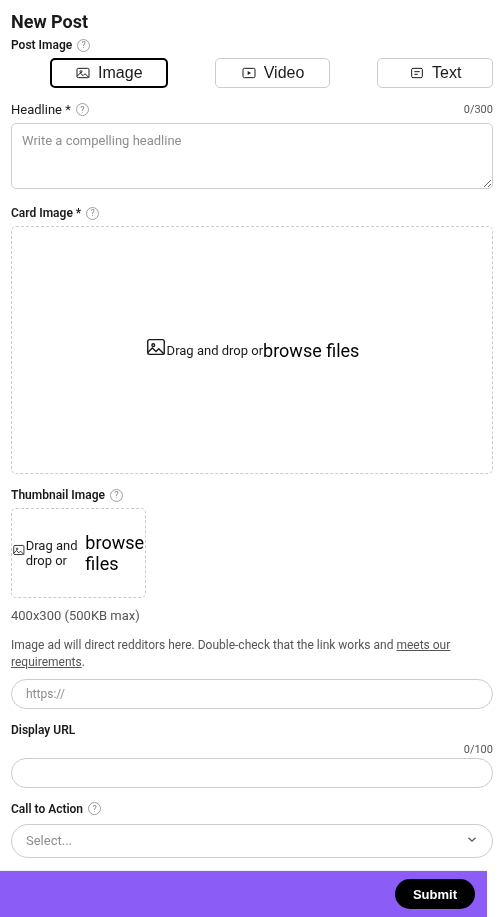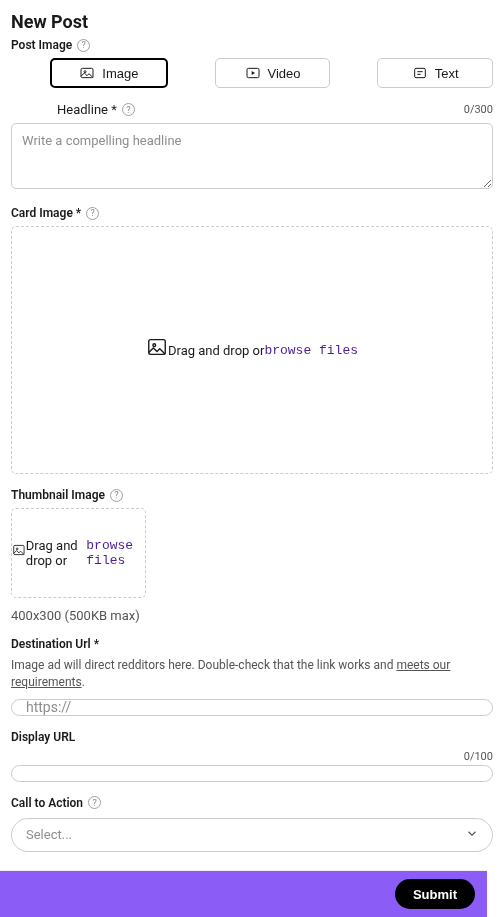--- a/index.html
+++ b/index.html
@@ -21,50 +21,50 @@
       border: 1px solid #9da0a3; display: inline-flex;
       align-items: center; justify-content: center;
       font-size: 9px; color: #878a8c; cursor: help;
     }
     .post-type-row { display: flex; gap: 8px; margin-bottom: 14px; }
     .post-type-btn {
       flex: 1; height: 30px;
       border: 1px solid #ccc; border-radius: 5px;
       background: #fff; display: flex; align-items: center;
       justify-content: center; gap: 7px; cursor: pointer;
-      font-size: 13px; color: #1a1a1b; margin-left: 39px;
+      font-size: 16px; color: #1a1a1b; margin-left: 39px;
     }
     .post-type-btn.selected { border: 2px solid #000; font-weight: 500; }
     .post-type-btn svg { width: 16px; height: 16px; }
-    .headline-label-row { display: flex; justify-content: space-between; align-items: center; margin-bottom: 6px; margin-left: 46px; }
+    .headline-label-row { display: flex; justify-content: space-between; align-items: center; margin-bottom: 6px; }
     .headline-label-row .left { display: flex; align-items: center; gap: 5px; }
     .counter { font-size: 11px; color: #555; }
     textarea.headline {
       width: 100%; height: 66px; border: 1px solid #ccc;
       border-radius: 5px; padding: 9px 10px; font-family: inherit;
       font-size: 13px; resize: both; color: #1a1a1b;
     }
     textarea.headline::placeholder { color: #8c8e90; }
     .section-gap { margin-top: 14px; }
     .dropzone {
       border: 1px dashed #c9cbcd; border-radius: 5px;
       display: flex; flex-direction: row; align-items: center;
       justify-content: center; background: #fff; cursor: pointer;
     }
     .dropzone.card { width: 100%; height: 248px; }
     .dropzone.thumb { width: 135px; height: 90px; }
     .dropzone svg { width: 22px; height: 22px; margin-bottom: 6px; stroke: #1a1a1b; }
     .dropzone .dd { font-size: 13px; color: #1a1a1b; }
-    .dropzone .browse { font-size: 13px; color: #4c1d95; font-family: Liberation Mono, monospace; }
+    .dropzone .browse { font-size: 18px; color: #000000; }
     .hint { font-size: 13px; color: #555; margin-top: 10px; }
     .desc { font-size: 12px; color: #555; margin-top: 3px; line-height: 1.4; }
     .desc a, .link { color: #555; text-decoration: underline; cursor: pointer; }
     input.text-input {
-      width: 100%; height: 17px; border: 1px solid #ccc;
-      border-radius: 18px; padding: 0 14px; font-size: 14px;
+      width: 100%; height: 30px; border: 1px solid #ccc;
+      border-radius: 18px; padding: 0 14px; font-size: 12px;
       font-family: inherit; color: #404040; margin-top: 8px;
     }
     input.text-input::placeholder { color: #8c8e90; }
     .disp-counter-row { display: flex; justify-content: flex-end; margin-top: 2px; }
     .select-wrap {
       position: relative; margin-top: 8px;
     }
     .select-wrap select {
       width: 100%; height: 34px; border: 1px solid #ccc;
       border-radius: 18px; padding: 0 14px; font-size: 13px;
@@ -164,23 +164,20 @@
         <rect x="3" y="4" width="18" height="16" rx="2"></rect>
         <circle cx="9" cy="10" r="1.5"></circle>
         <path d="M3 18l5-5 4 4 3-3 6 6"></path>
       </svg>
     <span class="dd">Drag and drop or</span>
     <span class="browse">browse files</span>
   </div>
   <div class="hint">400x300 (500KB max)</div>
 
   <div class="section-gap"></div>
-  <div class="label-row">
-    <span class="lbl">Destination Url *</span>
-  </div>
   <div class="desc">
     <span>Image ad will direct redditors here. Double-check that the link works and </span><a class="link">meets our requirements</a><span>.</span>
   </div>
   <input class="text-input" type="text" placeholder="https://" style="">
 
   <div class="section-gap"></div>
   <div class="label-row">
     <span class="lbl">Display URL</span>
   </div>
   <div class="disp-counter-row">

